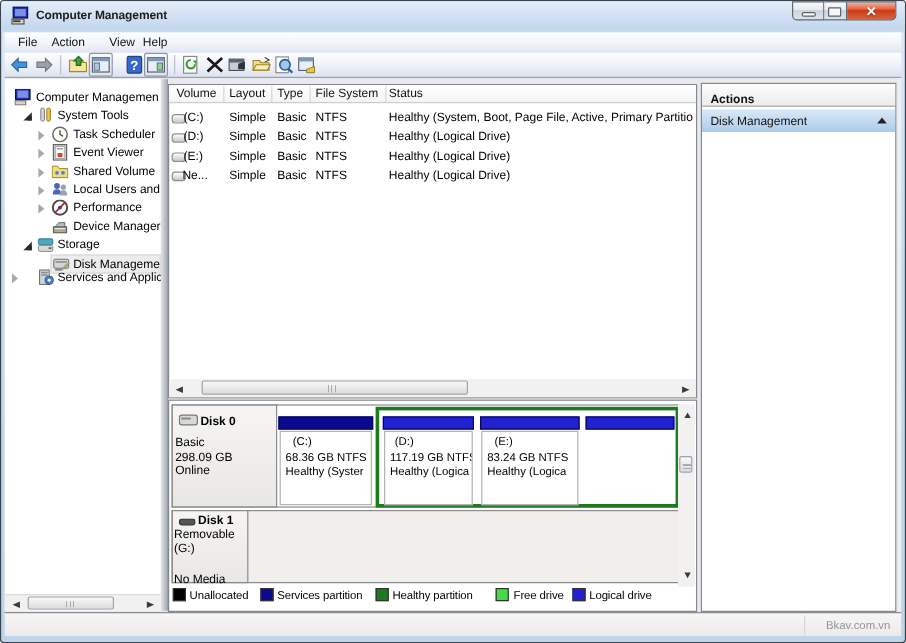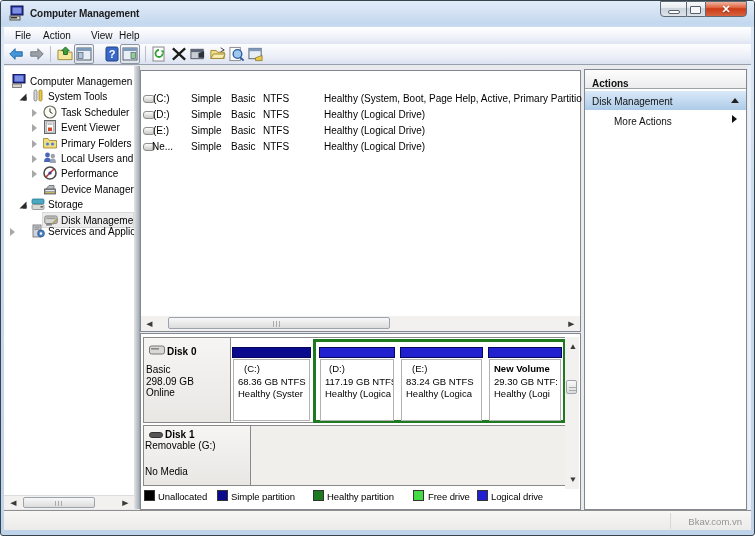--- a/index.html
+++ b/index.html
@@ -206,21 +206,21 @@
     </svg>
  <span class="tx" style="left:57px">Event Viewer</span>
 </div>
 <div class="abs trow" style="top:136px">
  <div class="arrow-e" style="left:28px;top:4px"></div>
  <svg class="ticon14" style="left:39px" viewBox="0 0 14 14">
       <path d="M0.5 2.5 L5 2.5 L6.5 4.5 L13.5 4.5 L13.5 12 L0.5 12 Z" fill="#f2dc7e" stroke="#9a8226" stroke-width=".8"></path>
       <circle cx="4.5" cy="8" r="1.6" fill="#4a82d8"></circle>
       <circle cx="9.5" cy="8" r="1.6" fill="#4a82d8"></circle>
     </svg>
- <span class="tx" style="left:57px">Primary Folders</span>
+ <span class="tx" style="left:57px">Shared Volume</span>
 </div>
 <div class="abs trow" style="top:151px">
  <div class="arrow-e" style="left:28px;top:4px"></div>
  <svg class="ticon14" style="left:39px" viewBox="0 0 14 14">
       <circle cx="4.5" cy="4" r="2.4" fill="#4a66b8"></circle>
       <path d="M1 11 Q1 6.8 4.5 6.8 Q8 6.8 8 11 Z" fill="#4a66b8"></path>
       <circle cx="9.8" cy="5" r="2.2" fill="#9aa2ae"></circle>
       <path d="M6.8 12 Q6.8 7.6 9.8 7.6 Q13 7.6 13 12 Z" fill="#9aa2ae"></path>
     </svg>
  <span class="tx" style="left:57px">Local Users and</span>
@@ -275,27 +275,38 @@
 
 <div class="abs" id="treehs">
  <div class="sarrow" style="left:6px;top:3px">◀</div>
  <div class="sthumb" style="left:19px;top:1px;width:72px;height:11px">
       <div style="position:absolute;left:31px;top:3px;width:8px;height:5px;background:repeating-linear-gradient(90deg,#aaa 0,#aaa 1px,transparent 1px,transparent 3px)"></div>
     </div>
  <div class="sarrow" style="right:5px;top:3px">▶</div>
 </div>
 
 <div class="abs" id="list">
+ <div id="listhead">
+  <span class="hcol" style="left:6px">Volume</span>
+      <div class="hsep" style="left:45px"></div>
+  <span class="hcol" style="left:50px">Layout</span>
+      <div class="hsep" style="left:85px"></div>
+  <span class="hcol" style="left:90px">Type</span>
+      <div class="hsep" style="left:117px"></div>
+  <span class="hcol" style="left:122px">File System</span>
+      <div class="hsep" style="left:180px"></div>
+  <span class="hcol" style="left:183px">Status</span>
+ </div>
  <div class="lrow" style="top:20px">
   <div class="hdisk" style="left:2px;top:4px"></div>
   <span style="left:12px">(C:)</span>
       <span style="left:50px">Simple</span>
       <span style="left:90px">Basic</span>
       <span style="left:122px">NTFS</span>
-      <span style="left:183px">Healthy (System, Boot, Page Help, Active, Primary Partitio</span>
+      <span style="left:183px">Healthy (System, Boot, Page File, Active, Primary Partitio</span>
  </div>
  <div class="lrow" style="top:36px">
   <div class="hdisk" style="left:2px;top:4px"></div>
   <span style="left:12px">(D:)</span>
       <span style="left:50px">Simple</span>
       <span style="left:90px">Basic</span>
       <span style="left:122px">NTFS</span>
       <span style="left:183px">Healthy (Logical Drive)</span>
  </div>
  <div class="lrow" style="top:52px">
@@ -348,40 +359,35 @@
       <div>117.19 GB NTFS</div>
       <div>Healthy (Logica</div>
  </div>
  <div class="pstripe" style="left:259px;top:13px;width:83px;background:#2121cf"></div>
  <div class="pbox" style="left:260px;top:25px;width:81px;height:62px">
   <div style="margin-left:10px">(E:)</div>
       <div>83.24 GB NTFS</div>
       <div>Healthy (Logica</div>
  </div>
  <div class="pstripe" style="left:347px;top:13px;width:74px;background:#2121cf"></div>
- <div class="pbox" style="left:348px;top:25px;width:72px;height:62px">
-  <div style="font-weight:bold">New Volume</div>
-      <div>29.30 GB NTF:</div>
-      <div>Healthy (Logi</div>
- </div>
 
  <div style="position:absolute;left:2px;top:91px;width:423px;height:61px;border:1px solid #8a8a8a;background:#f0efec"></div>
- <div class="dlabel" style="left:2px;top:91px;width:108px;height:61px">
+ <div class="dlabel" style="left:2px;top:91px;width:64px;height:61px">
   <svg style="position:absolute;left:5px;top:6px" width="14" height="7" viewBox="0 0 14 7">
         <rect x="0.5" y="0.5" width="13" height="5" rx="2.4" fill="#555" stroke="#333"></rect>
       </svg>
   <div class="dname" style="margin:3px 0 0 21px">Disk 1</div>
   <div style="margin:0 0 0 1px;line-height:12px">Removable (G:)</div>
   <div style="margin:14px 0 0 1px">No Media</div>
  </div>
 
  <div class="lsq" style="left:3px;top:156px;background:#000"></div>
     <div class="ltx" style="left:17px;top:157px">Unallocated</div>
  <div class="lsq" style="left:76px;top:156px;background:#0a0a8e"></div>
-    <div class="ltx" style="left:90px;top:157px">Simple partition</div>
+    <div class="ltx" style="left:90px;top:157px">Services partition</div>
  <div class="lsq" style="left:172px;top:156px;background:#1e7a1e"></div>
     <div class="ltx" style="left:186px;top:157px">Healthy partition</div>
  <div class="lsq" style="left:272px;top:156px;background:#44dc44"></div>
     <div class="ltx" style="left:287px;top:157px">Free drive</div>
  <div class="lsq" style="left:336px;top:156px;background:#2121cf"></div>
     <div class="ltx" style="left:350px;top:157px">Logical drive</div>
 
  <div id="diskvs">
   <div class="sarrow" style="left:3px;top:5px;font-size:10px">▲</div>
   <div class="sthumb" style="left:1px;top:43px;width:11px;height:14px">
@@ -392,22 +398,18 @@
 </div>
 
 <div class="abs" id="actions">
  <div id="acthead">
       <span style="position:absolute;left:7px;top:8px">Actions</span>
     </div>
  <div id="actblue">
       <span style="position:absolute;left:7px;top:5px">Disk Management</span>
   <div class="tri-up" style="left:146px;top:7px"></div>
  </div>
- <div id="actmore">
-      <span style="position:absolute;left:29px;top:6px">More Actions</span>
-  <div class="tri-rt" style="left:147px;top:5px"></div>
- </div>
 </div>
 
 <div class="abs" id="status">
  <div class="sep"></div>
  <div class="txt">Bkav.com.vn</div>
 </div>
 
 </body></html>

